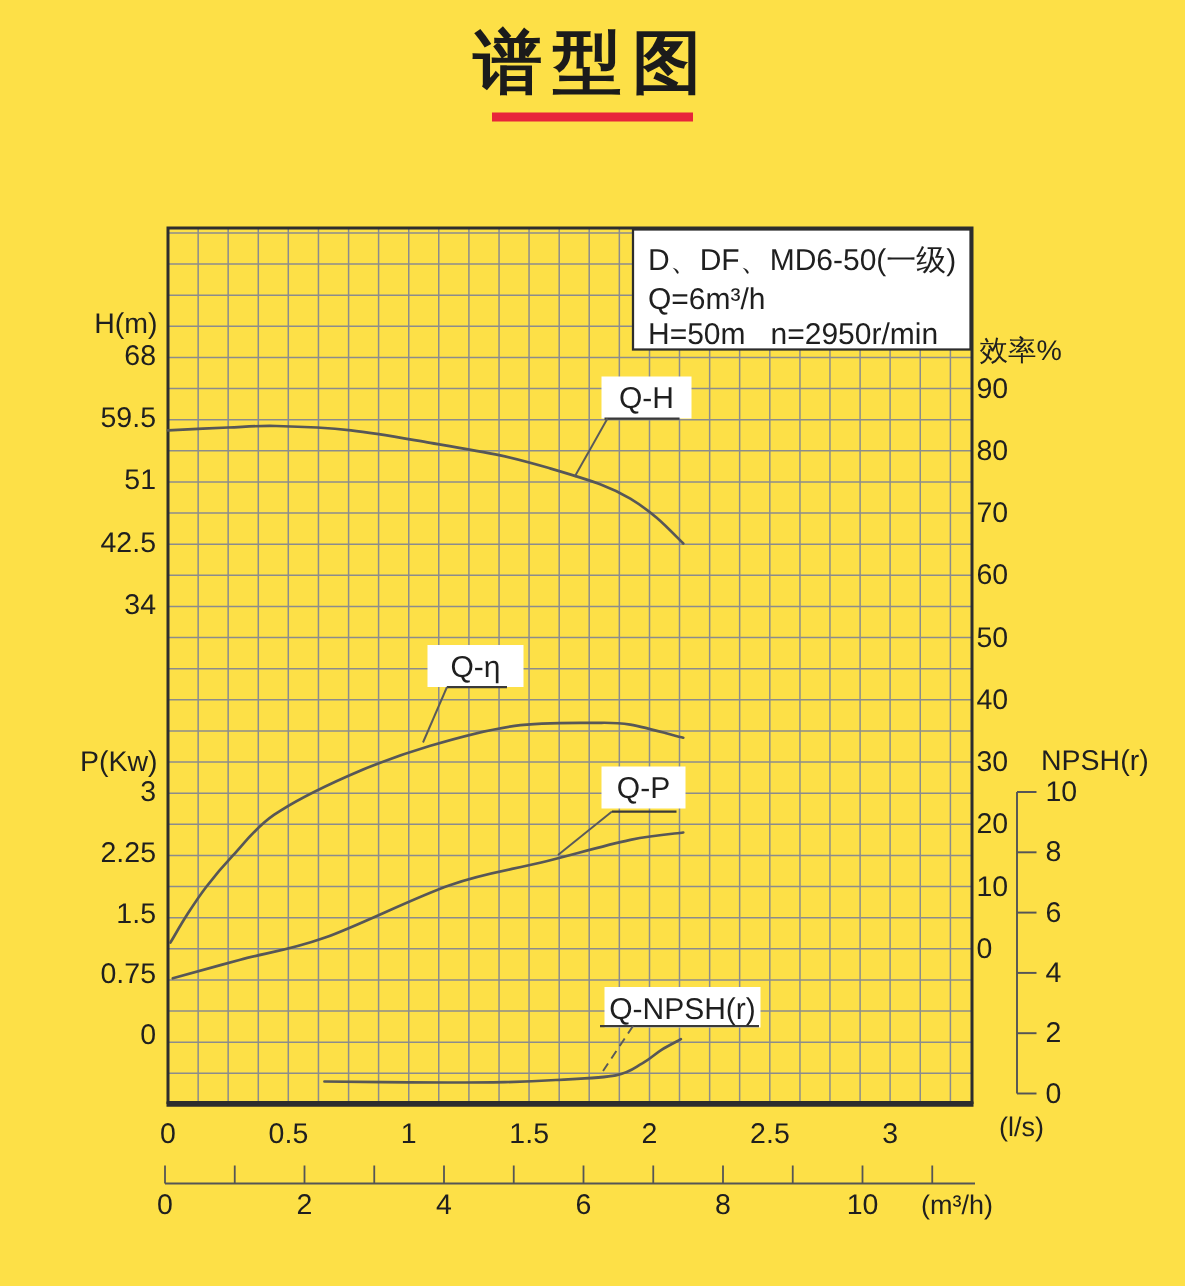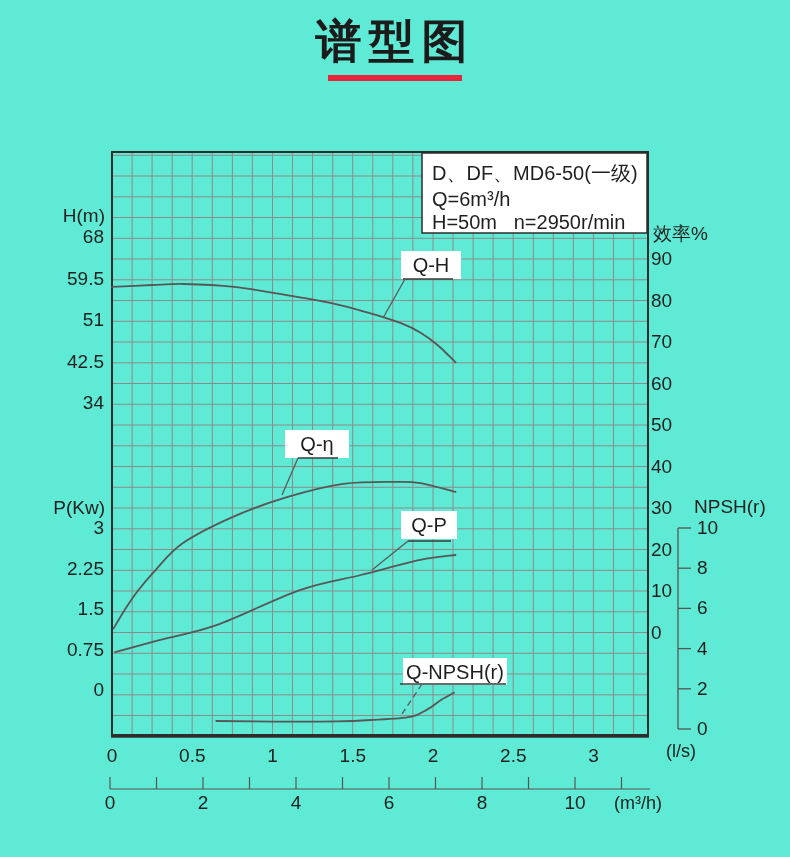--- a/index.html
+++ b/index.html
@@ -1,16 +1,16 @@
 <!DOCTYPE html>
 <html><head>
 <meta charset="utf-8">
 <style>
   html,body{margin:0;padding:0;background:#ffffff;}
-  .page{position:relative;width:790px;height:857px;background:#5eead4;overflow:hidden;
+  .page{position:relative;width:790px;height:857px;background:#fde047;overflow:hidden;
         font-family:"Liberation Sans","DejaVu Sans",sans-serif;}
   .title-block{position:absolute;top:0;left:0;width:100%;text-align:center;z-index:2;}
   .title{margin:16px 0 0;font-size:46px;line-height:1.1;font-weight:700;
          letter-spacing:7px;color:#1b1b1b;}
   .title-divider{width:134px;height:6px;margin:8px auto 0;background:#e8253a;}
   #chart{position:absolute;top:0;left:0;}
   #chart text{fill:#1f1f1f;}
 </style>
 </head>
 <body>

